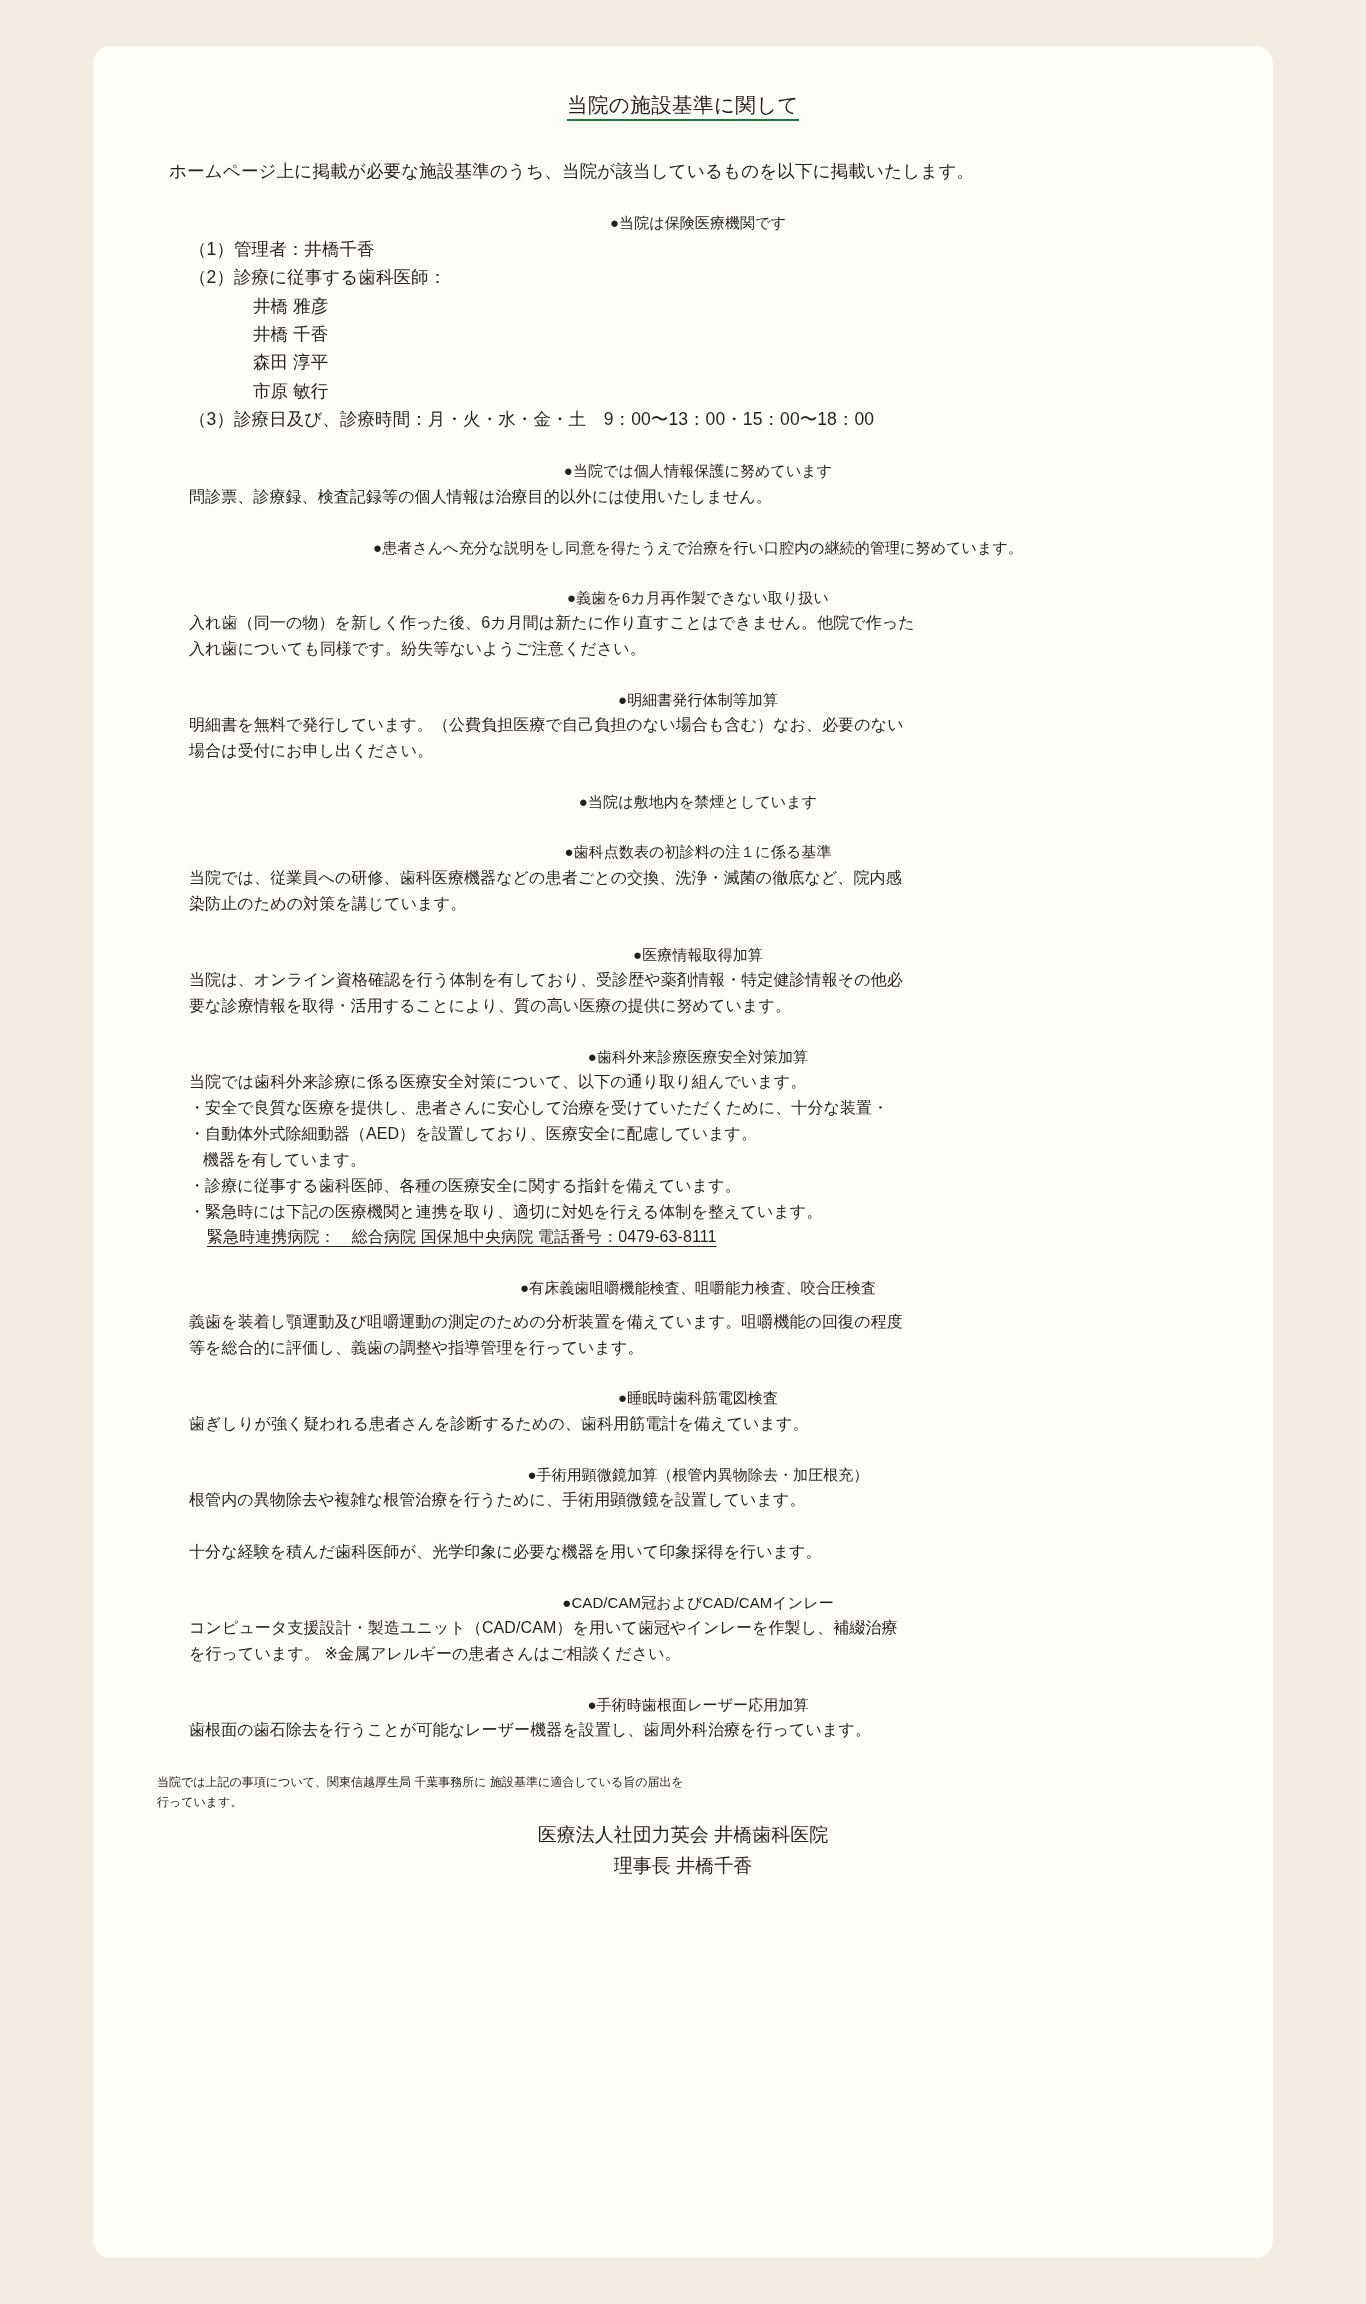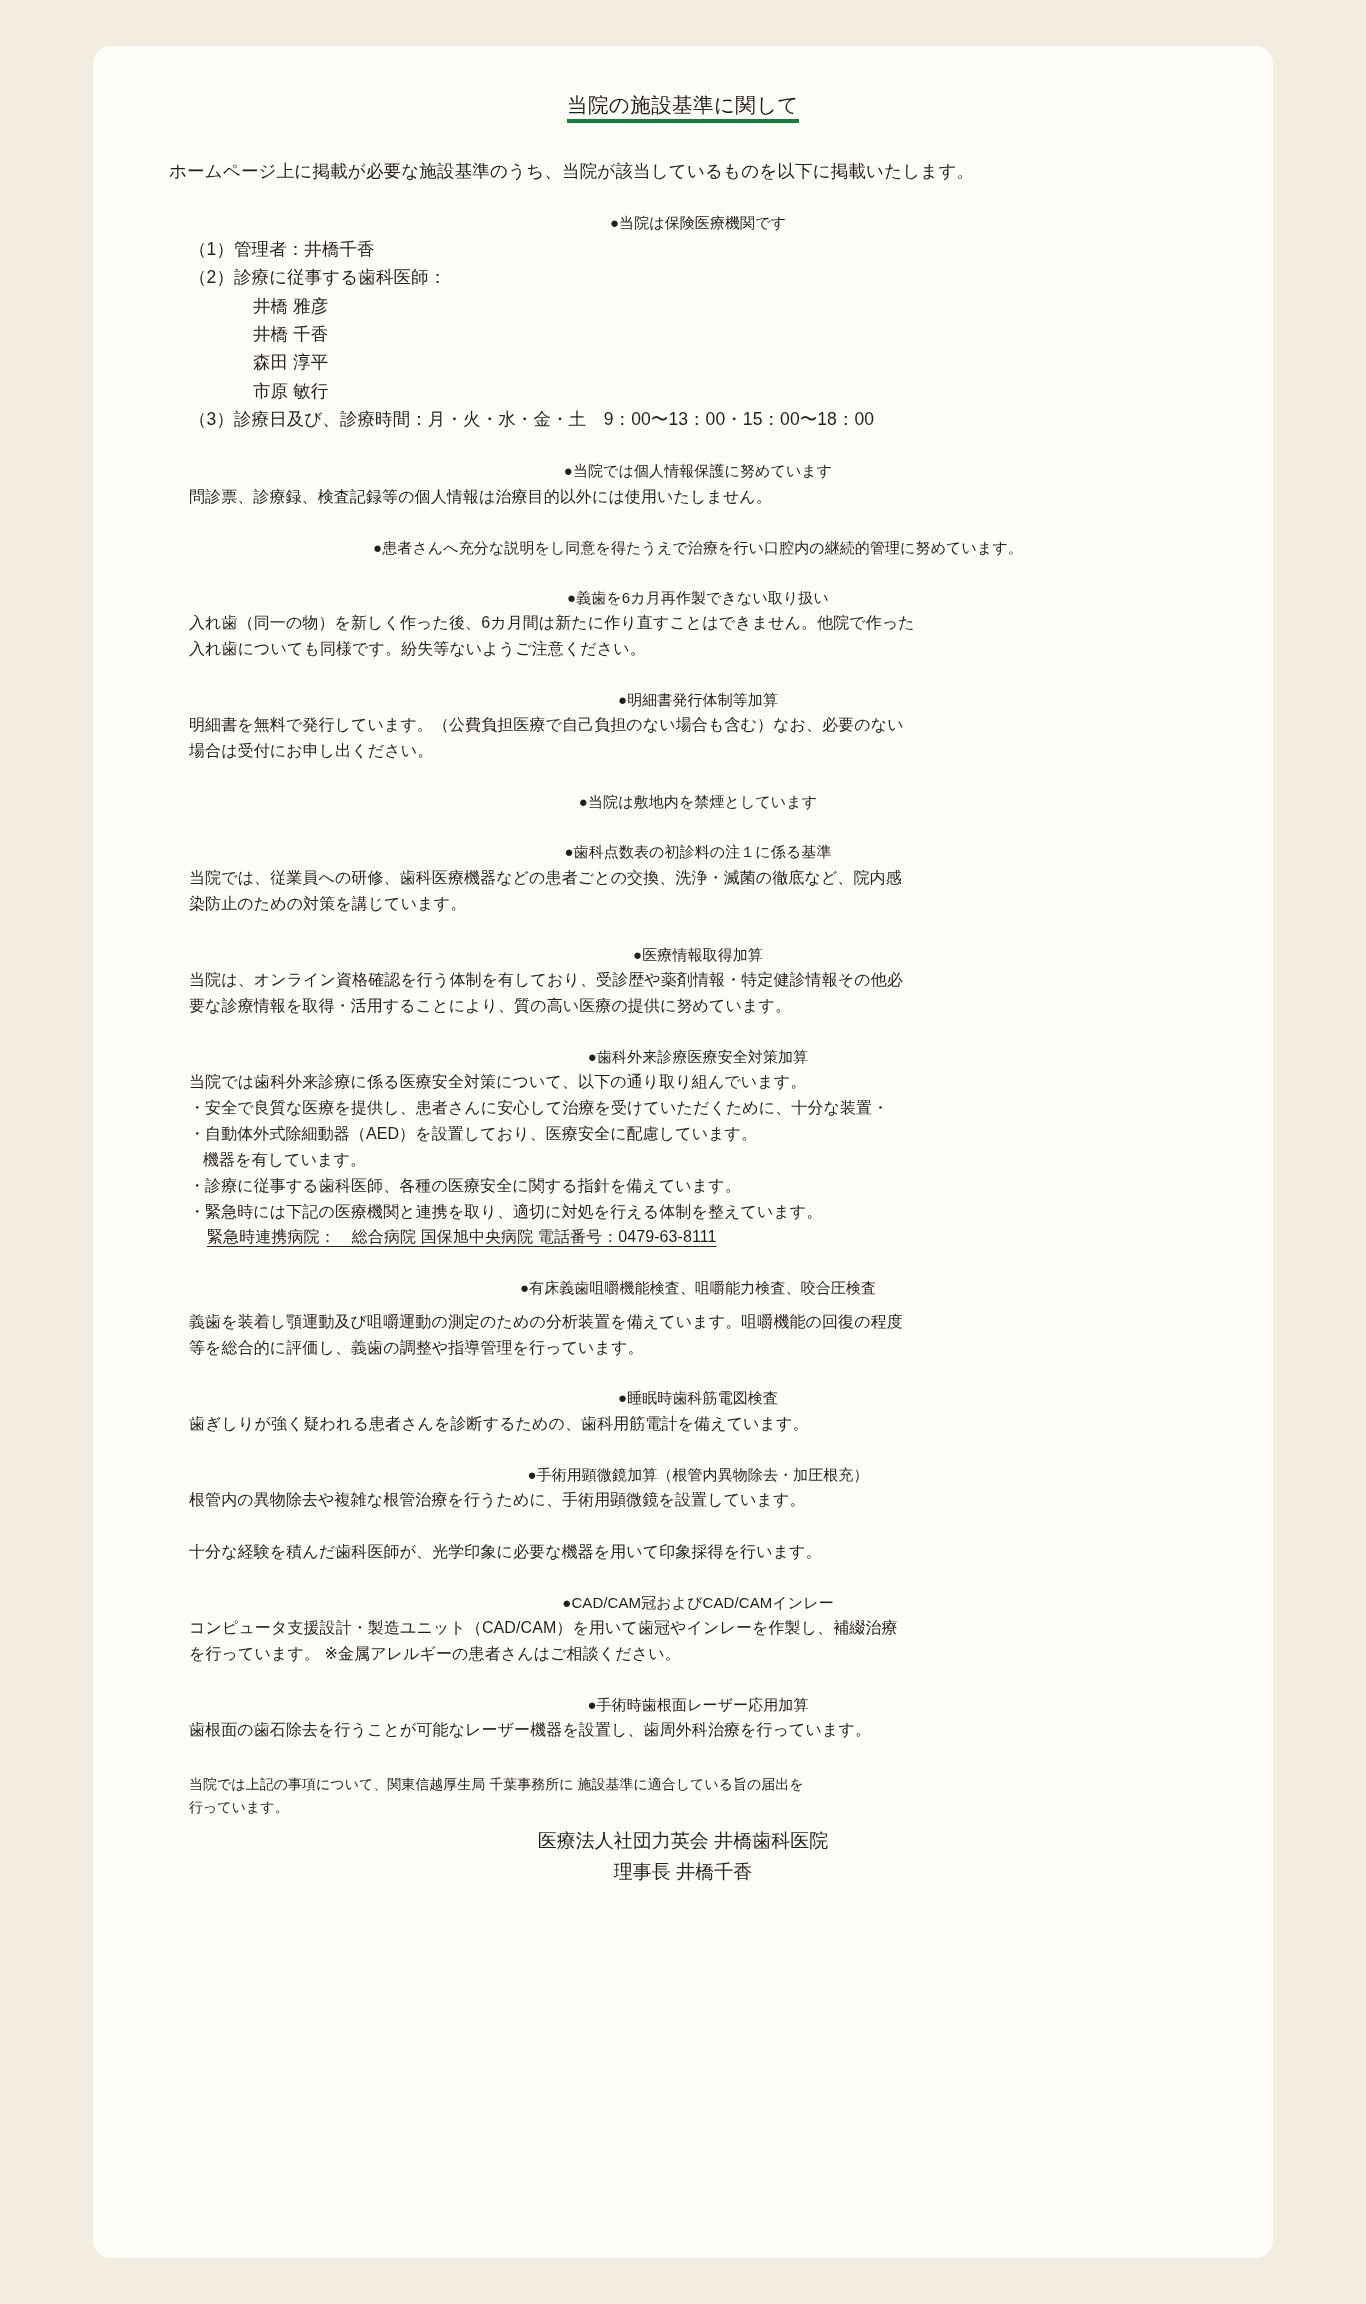--- a/index.html
+++ b/index.html
@@ -30,21 +30,21 @@
     padding: 26px 46px 10px 46px;
   }
   .doc-title {
     text-align: center;
     font-size: 20.5px;
     line-height: 1.5;
     margin: 18px 0 0 0;
     letter-spacing: 0.02em;
   }
   .doc-title span {
-    border-bottom: 4px solid #15803d;
+    border-bottom: 2px solid #15803d;
     padding-bottom: 3px;
   }
   .intro {
     margin: 36px 0 0 30px;
     font-size: 17.5px;
     line-height: 1.6;
     letter-spacing: 0.01em;
   }
   .section {
     margin: 26px 0 0 30px;
@@ -70,22 +70,22 @@
     margin-left: 84px;
   }
   .underline {
     text-decoration: underline;
     text-underline-offset: 4px;
   }
   .emerg {
     margin-left: 38px;
   }
   .closing {
-    margin: 30px 0 0 50px;
-    font-size: 14px;
+    margin: 30px 0 0 18px;
+    font-size: 12px;
     line-height: 1.62;
     max-width: 1010px;
   }
   .sign {
     text-align: center;
     font-size: 19px;
     line-height: 1.62;
     margin-top: 8px;
   }
   .sign .line2 {

